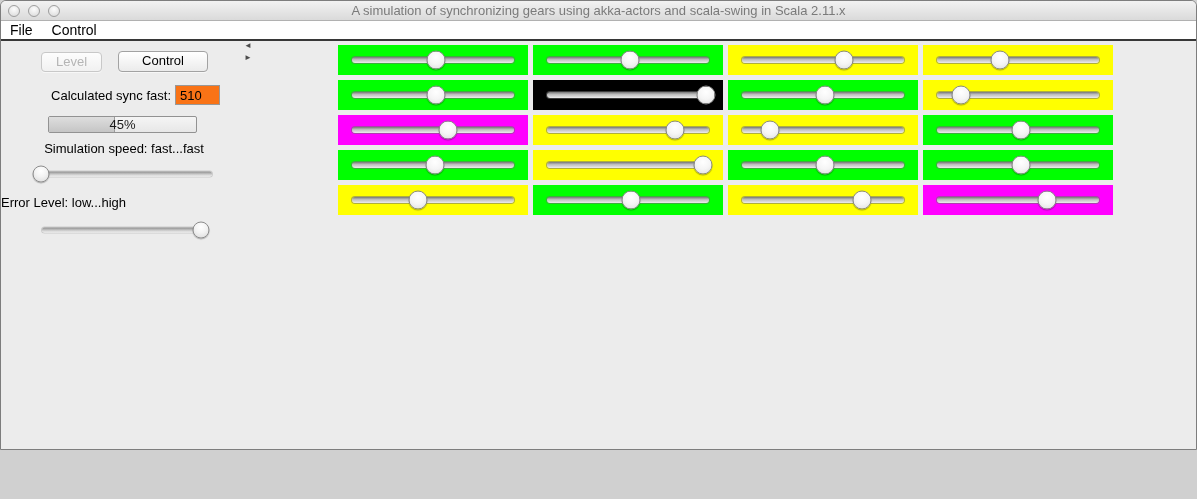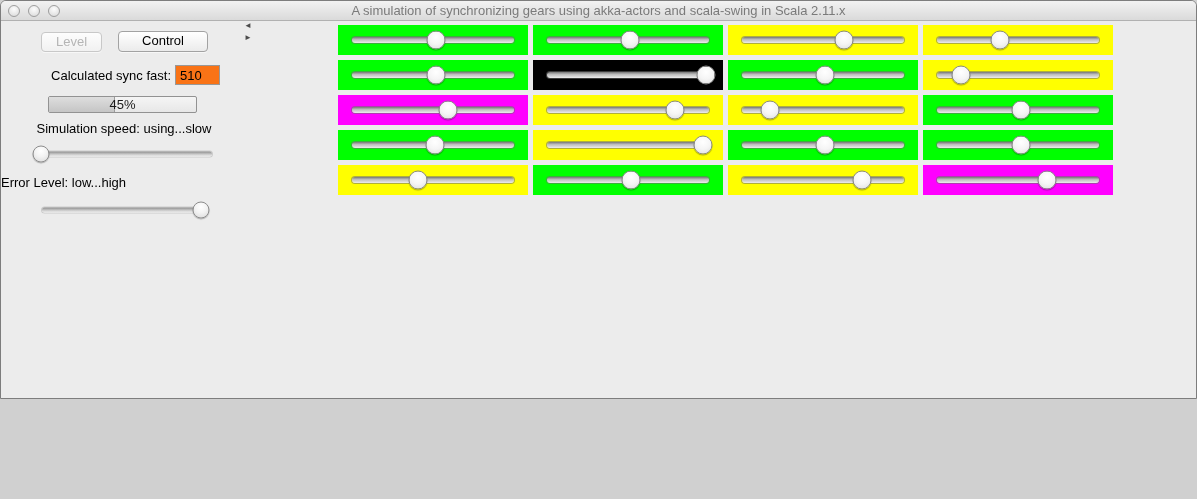--- a/index.html
+++ b/index.html
@@ -1,18 +1,18 @@
 <!DOCTYPE html>
 <html><head>
 <meta charset="utf-8">
 <style>
   html,body { margin:0; padding:0; background:#d0d0d0; }
   * { box-sizing:border-box; }
   .window {
-    width:1197px; height:399px; position:relative;
+    width:1197px; height:450px; position:relative;
     font-family:"Liberation Sans", sans-serif;
     background:#ececec;
     border:1px solid #7d7d7d;
     border-radius:6px 6px 0 0;
     overflow:hidden;
   }
   
   .titlebar {
     height:20px;
     background:linear-gradient(#f2f2f2,#dadada);
@@ -117,36 +117,40 @@
 
   <div class="titlebar">
     <div class="traffic">
       <div class="light"></div>
       <div class="light"></div>
       <div class="light"></div>
     </div>
     <div class="title-text">A simulation of synchronizing gears using akka-actors and scala-swing in Scala 2.11.x</div>
   </div>
 
+  <div class="menubar">
+    <span class="menu-item">File</span>
+    <span class="menu-item">Control</span>
+  </div>
 
   <div class="content">
 
     <div>
       <div class="btn disabled" style="left:40px; top:11px; width:61px; height:20px;">Level</div>
       <div class="btn" style="left:117px; top:10px; width:90px; height:21px;">Control</div>
 
       <div class="lbl" style="left:0; top:47px; width:170px; text-align:right;">Calculated sync fast:</div>
       <input class="sync-input" type="text" value="510" style="">
 
       <div class="progress">
         <div class="progress-fill" style="width: 45%;"></div>
         <div class="progress-text">45%</div>
       </div>
 
-      <div class="lbl" style="left:0; top:100px; width:246px; text-align:center;">Simulation speed: using...slow</div>
+      <div class="lbl" style="left:0; top:100px; width:246px; text-align:center;">Simulation speed: fast...fast</div>
       <div class="hslider" style="left:33px; top:124px; width:178px;">
         <div class="strack"></div>
         <div class="sthumb" style="left: 4%;"></div>
       </div>
 
       <div class="lbl" style="left:0; top:154px; width:240px; text-align:left;">Error Level: low...high</div>
       <div class="hslider" style="left:41px; top:180px; width:166px;">
         <div class="strack"></div>
         <div class="sthumb" style="left: 96%;"></div>
       </div>

